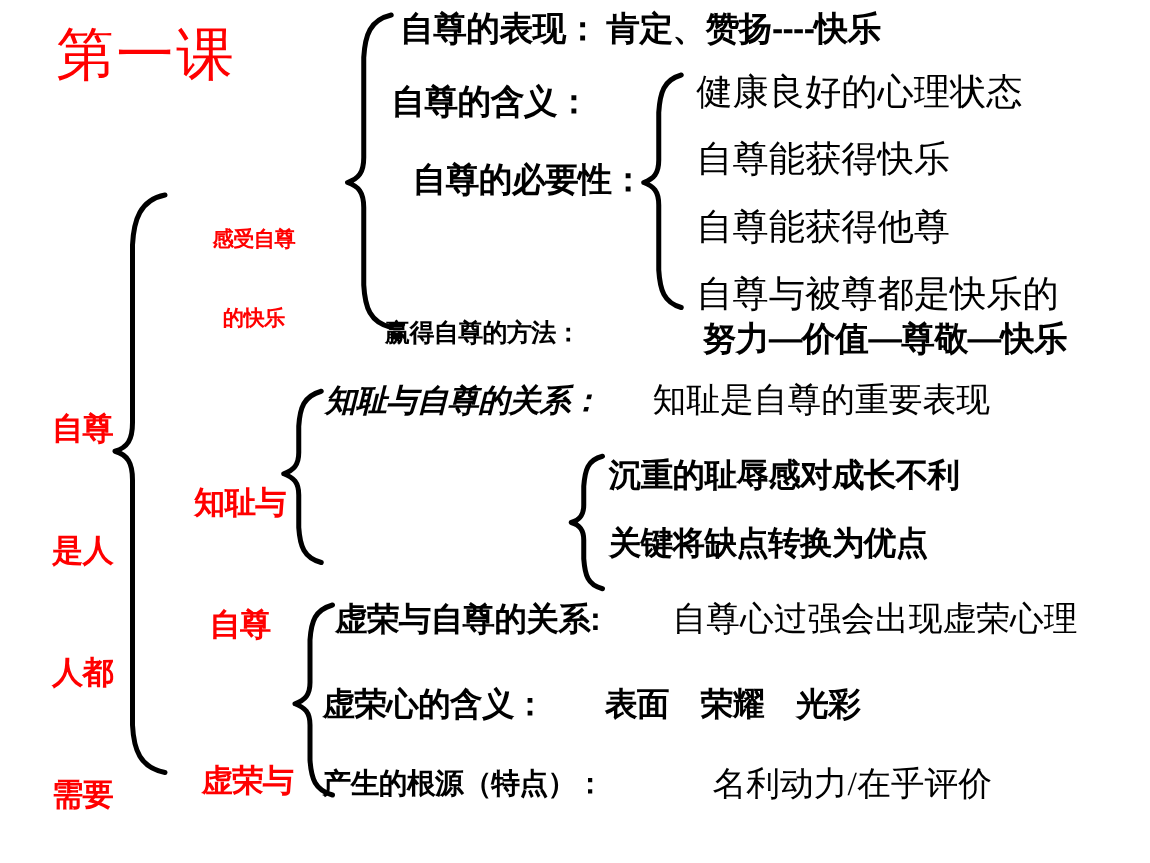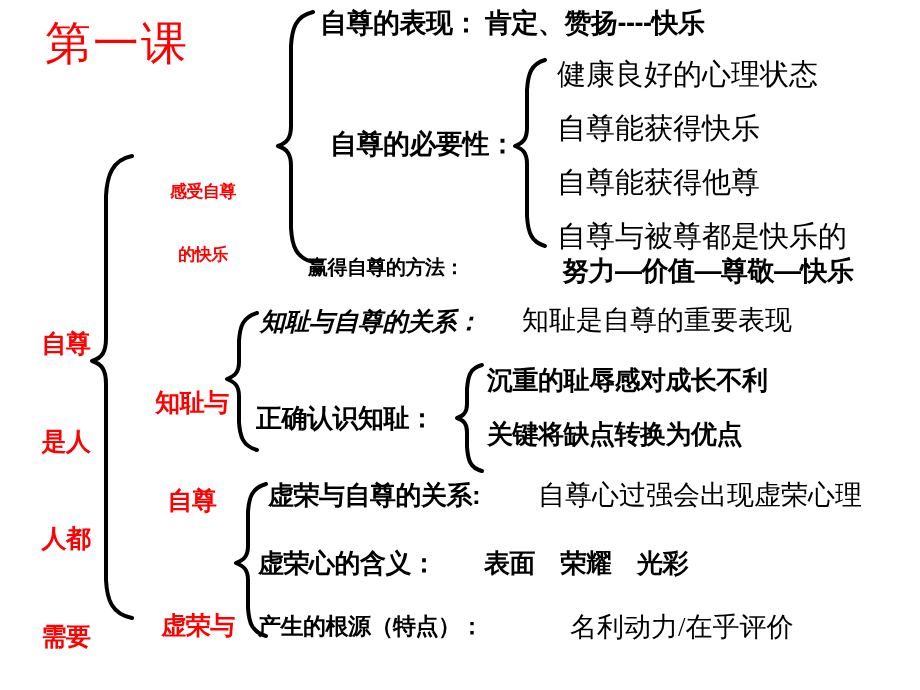--- a/index.html
+++ b/index.html
@@ -125,39 +125,39 @@
   </div>
 
   <div class="txt hei red center" style="left:128px; top:138px; width:150px; font-size:17px; line-height:1.25;">
     <div>感受自尊</div>
     <div>的快乐</div>
   </div>
 
   <div class="txt hei" style="left:320px; top:8px; font-size:27px;">自尊的表现：</div>
   <div class="txt hei" style="left:485px; top:8px; font-size:27px;">肯定、赞扬----快乐</div>
 
+  <div class="txt hei" style="left:313px; top:66px; font-size:27px;">自尊的含义：</div>
   <div class="txt song" style="left:557px; top:58px; font-size:29px;">健康良好的心理状态</div>
 
   <div class="txt hei" style="left:330px; top:129px; font-size:27px;">自尊的必要性：</div>
   <div class="txt song" style="left:557px; top:112px; font-size:29px;">自尊能获得快乐</div>
   <div class="txt song" style="left:557px; top:166px; font-size:29px;">自尊能获得他尊</div>
   <div class="txt song" style="left:557px; top:220px; font-size:29px;">自尊与被尊都是快乐的</div>
 
   <div class="txt hei" style="left:308px; top:256px; font-size:20px;">赢得自尊的方法：</div>
   <div class="txt hei" style="left:562px; top:256px; font-size:27px;">努力—价值—尊敬—快乐</div>
 
   <div class="txt hei red center" style="left:138px; top:321px; width:108px; font-size:25px; line-height:1.3;">
     <div>知耻与</div>
     <div>自尊</div>
   </div>
 
   <div class="txt hei" style="left:260px; top:307px; font-size:25px;font-style:italic;">知耻与自尊的关系：</div>
   <div class="txt song" style="left:522px; top:305px; font-size:27px;">知耻是自尊的重要表现</div>
 
-  <div class="txt hei" style="left:256px; top:404px; font-size:26px;">正确认识知耻：</div>
   <div class="txt hei" style="left:487px; top:366px; font-size:26px;">沉重的耻辱感对成长不利</div>
   <div class="txt hei" style="left:487px; top:420px; font-size:26px;">关键将缺点转换为优点</div>
 
   <div class="txt hei red center" style="left:144px; top:544px; width:108px; font-size:25px; line-height:1.3;">
     <div>虚荣与</div>
     
   </div>
 
   <div class="txt hei" style="left:268px; top:481px; font-size:26px;">虚荣与自尊的关系:</div>
   <div class="txt song" style="left:538px; top:480px; font-size:27px;">自尊心过强会出现虚荣心理</div>

